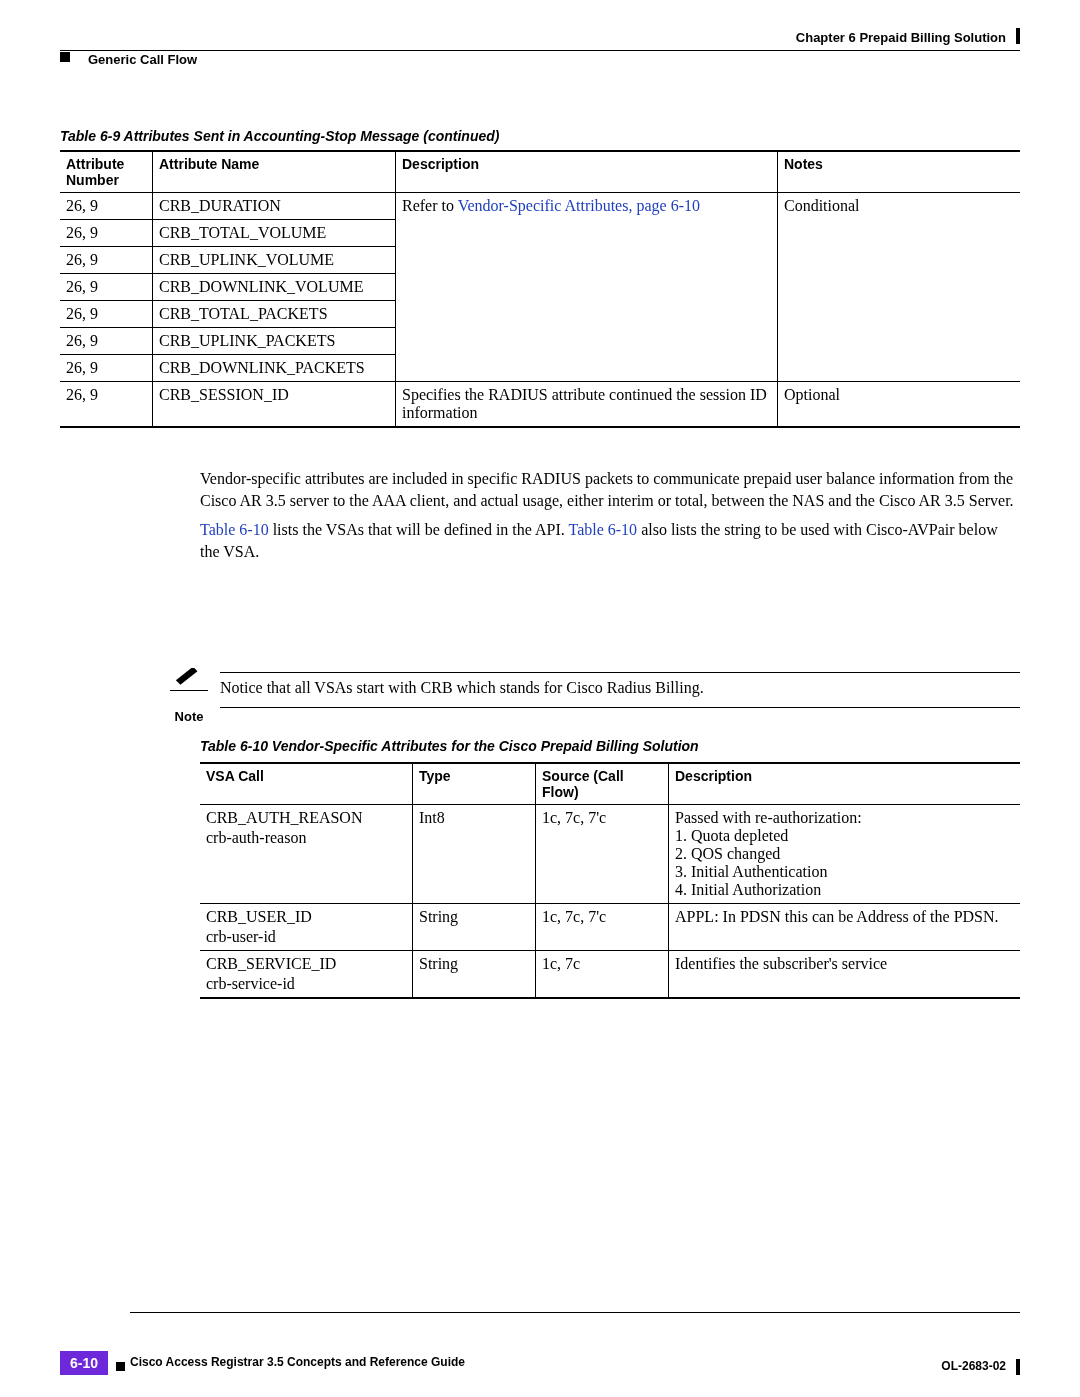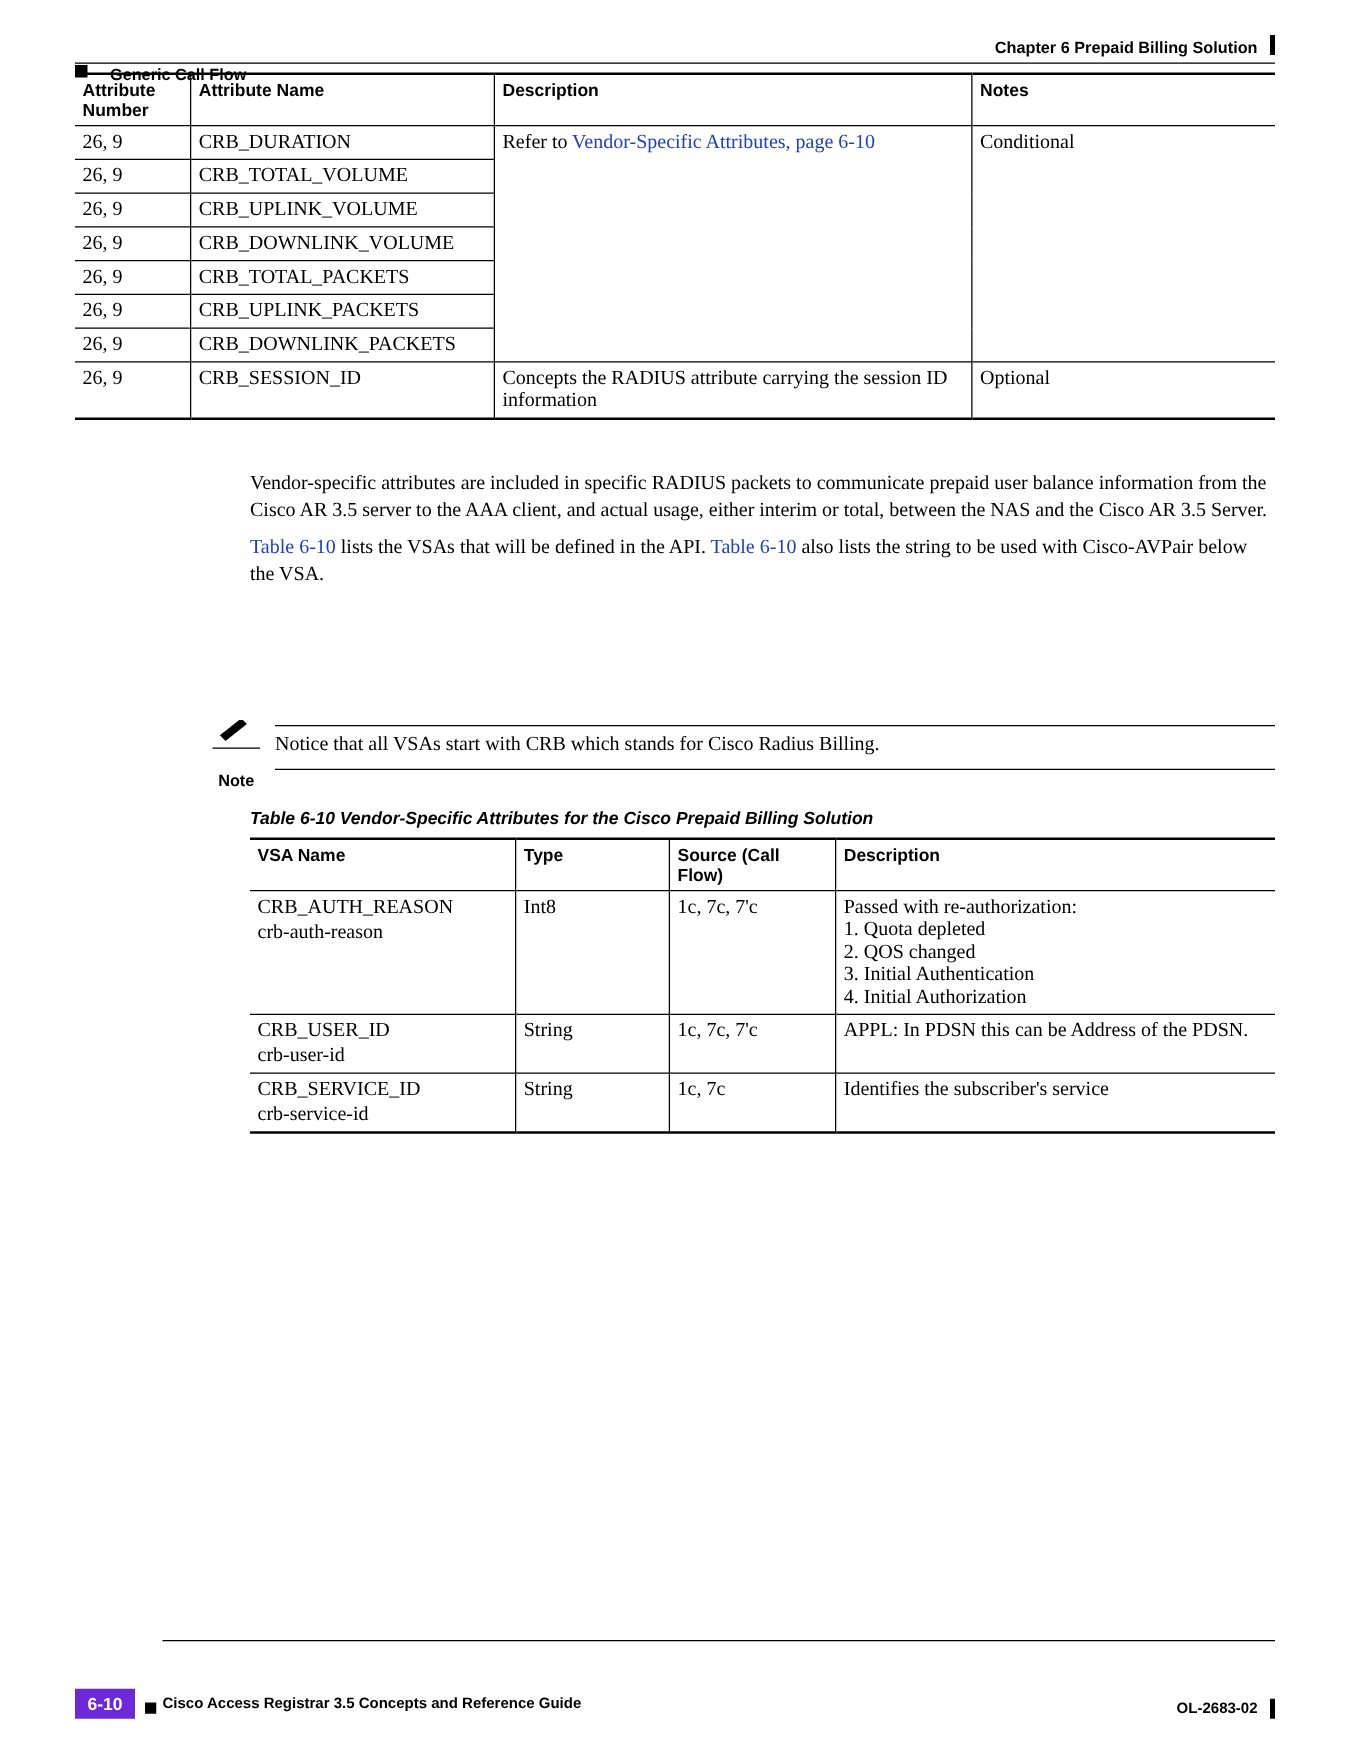--- a/index.html
+++ b/index.html
@@ -218,20 +218,21 @@
 <div class="page">
 
   <div class="header-row">
     <span class="hdr-chapter">Chapter 6    Prepaid Billing Solution</span>
     <span class="hdr-chapter-bar"></span>
     <div class="hdr-rule"></div>
     <span class="hdr-sqleft"></span>
     <span class="hdr-section">Generic Call Flow</span>
   </div>
 
+  <div class="caption">Table 6-9    Attributes Sent in Accounting-Stop Message  (continued)</div>
 
   <table class="t69">
     <tbody>
         <tr>
       <th class="col-anum">Attribute Number</th>
       <th class="col-aname">Attribute Name</th>
       <th class="col-desc">Description</th>
       <th class="col-notes">Notes</th>
     </tr>
     <tr>
@@ -262,21 +263,21 @@
       <td>26, 9</td>
       <td>CRB_UPLINK_PACKETS</td>
     </tr>
     <tr>
       <td>26, 9</td>
       <td>CRB_DOWNLINK_PACKETS</td>
     </tr>
     <tr class="lastrow">
       <td>26, 9</td>
       <td>CRB_SESSION_ID</td>
-      <td>Concepts the RADIUS attribute carrying the session ID information</td>
+      <td>Specifies the RADIUS attribute continued the session ID information</td>
       <td>Optional</td>
     </tr>
   </tbody>
     </table>
 
 
   <div class="body-text">
     <p>Vendor-specific attributes are included in specific RADIUS packets to communicate prepaid user balance information from the Cisco AR 3.5 server to the AAA client, and actual usage, either interim or total, between the NAS and the Cisco AR 3.5 Server.</p>
     <p>
       <a class="xref" href="#">Table 6-10</a><span> lists the VSAs that will be defined in the API. </span><a class="xref" href="#">Table 6-10</a><span> also lists the string to be used with Cisco-AVPair below the VSA.</span>
@@ -291,21 +292,21 @@
       <span class="note-icon-label">Note</span>
     </div>
     <div class="note-body">Notice that all VSAs start with CRB which stands for Cisco Radius Billing.</div>
   </div>
 
   <div class="caption610">Table 6-10    Vendor-Specific Attributes for the Cisco Prepaid Billing Solution</div>
 
   <table class="t610">
     <tbody>
         <tr>
-      <th class="c1">VSA Name</th>
+      <th class="c1">VSA Call</th>
       <th class="c2">Type</th>
       <th class="c3">Source (Call Flow)</th>
       <th>Description</th>
     </tr>
     <tr>
       <td>
         <span>CRB_AUTH_REASON</span>
         <span class="sub">crb-auth-reason</span>
       </td>
       <td>Int8</td>

